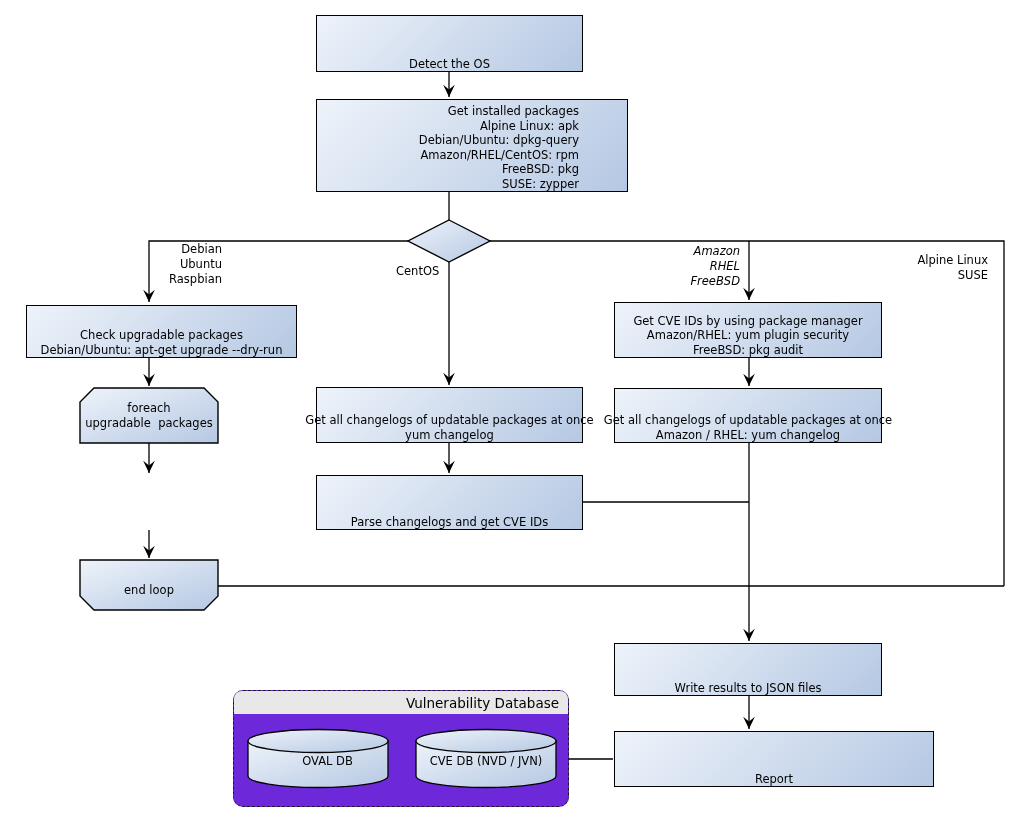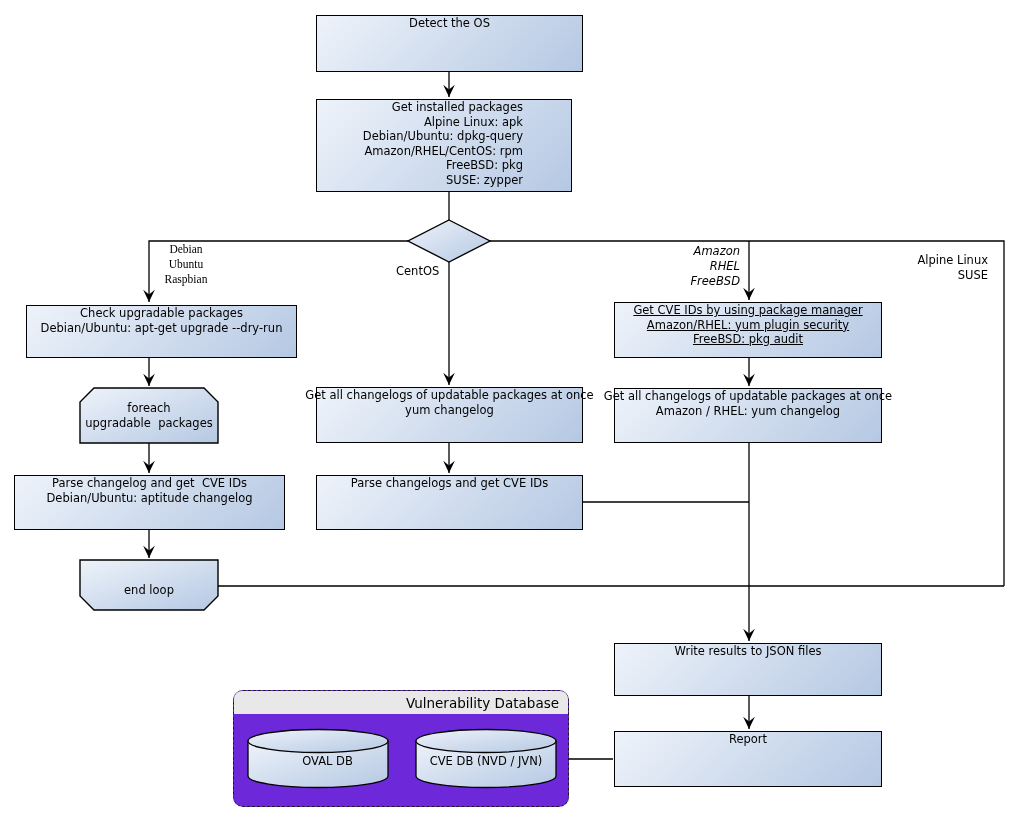--- a/index.html
+++ b/index.html
@@ -15,21 +15,21 @@
     background:#ffffff;
     overflow:hidden;
   }
   
   .box{
     position:absolute;
     box-sizing:border-box;
     border:1.4px solid #000;
     background:linear-gradient(135deg,#eef3fa 0%,#b5c8e3 100%);
     display:flex;
-    align-items:flex-start;
+    align-items:flex-end;
     justify-content:center;
     z-index:2;
   }
   .box .lbl{
     font-size:11.5px;
     line-height:14.5px;
     white-space:pre;
     text-align:center;
   }
   .box.align-right{justify-content:flex-end;}
@@ -91,64 +91,60 @@
   <div class="group">
     <div class="group-header">
       <span>Vulnerability Database</span>
     </div>
   </div>
 
   <div class="box" style="left:316px;top:15px;width:267px;height:57px;">
     <span class="lbl">Detect the OS</span>
   </div>
 
-  <div class="box align-right" style="left:316px;top:99px;width:256px;height:93px;">
+  <div class="box align-right" style="left:316px;top:99px;width:312px;height:93px;">
     <span class="lbl">Get installed packages
 Alpine Linux: apk
 Debian/Ubuntu: dpkg-query
 Amazon/RHEL/CentOS: rpm
 FreeBSD: pkg
 SUSE: zypper</span>
   </div>
 
   <div class="box" style="left:26px;top:305px;width:271px;height:53px;">
     <span class="lbl">Check upgradable packages
 Debian/Ubuntu: apt-get upgrade --dry-run</span>
   </div>
 
-  <div class="box" style="left:14px;top:475px;width:271px;height:55px;">
-    <span class="lbl">Parse changelog and get  CVE IDs
-Debian/Ubuntu: aptitude changelog</span>
-  </div>
 
   <div class="box" style="left:316px;top:387px;width:267px;height:56px;">
     <span class="lbl">Get all changelogs of updatable packages at once
 yum changelog</span>
   </div>
 
   <div class="box" style="left:316px;top:475px;width:267px;height:55px;">
     <span class="lbl">Parse changelogs and get CVE IDs</span>
   </div>
 
-  <div class="box" style="left:614px;top:302px;width:268px;height:56px;text-decoration:underline;">
+  <div class="box" style="left:614px;top:302px;width:268px;height:56px;">
     <span class="lbl">Get CVE IDs by using package manager
 Amazon/RHEL: yum plugin security
 FreeBSD: pkg audit</span>
   </div>
 
   <div class="box" style="left:614px;top:388px;width:268px;height:55px;">
     <span class="lbl">Get all changelogs of updatable packages at once
 Amazon / RHEL: yum changelog</span>
   </div>
 
   <div class="box" style="left:614px;top:643px;width:268px;height:53px;">
     <span class="lbl">Write results to JSON files</span>
   </div>
 
-  <div class="box" style="left:614px;top:731px;width:268px;height:56px;">
+  <div class="box" style="left:614px;top:731px;width:320px;height:56px;">
     <span class="lbl">Report</span>
   </div>
 
   <svg class="wires" width="1019" height="823" viewBox="0 0 1019 823">
     <defs>
       <linearGradient id="nodeGrad" x1="0" y1="0" x2="1" y2="1">
         <stop offset="0" stop-color="#eef3fa"></stop>
         <stop offset="1" stop-color="#b5c8e3"></stop>
       </linearGradient>
       <marker id="arrow" orient="auto" markerUnits="userSpaceOnUse" markerWidth="24" markerHeight="14" viewBox="-12 -6 13 12" refX="0" refY="0">
@@ -188,21 +184,21 @@
       <ellipse cx="486" cy="741" rx="70" ry="11.5" fill="url(#nodeGrad)" stroke="#000" stroke-width="1.3"></ellipse>
     </g>
   </svg>
 
   <div class="shape-lbl" style="left:80px;top:388px;width:138px;height:55px;">foreach
 upgradable  packages</div>
   <div class="shape-lbl" style="left:80px;top:560px;width:138px;height:60px;">end loop</div>
   <div class="shape-lbl" style="left:248px;top:746px;width:159px;height:30px;">OVAL DB</div>
   <div class="shape-lbl" style="left:416px;top:746px;width:140px;height:30px;">CVE DB (NVD / JVN)</div>
 
-  <div class="float-lbl" style="left:150px;top:242px;width:72px;text-align:center;font-family:Liberation Serif, serif;">Debian
+  <div class="float-lbl" style="left:150px;top:242px;width:72px;text-align:right;">Debian
 Ubuntu
 Raspbian</div>
   <div class="float-lbl" style="left:396px;top:264px;">CentOS</div>
   <div class="float-lbl" style="left:640px;top:244px;width:100px;text-align:right;font-style:italic;">Amazon
 RHEL
 FreeBSD</div>
   <div class="float-lbl" style="left:880px;top:253px;width:108px;text-align:right;">Alpine Linux
 SUSE</div>
 
 </div>

